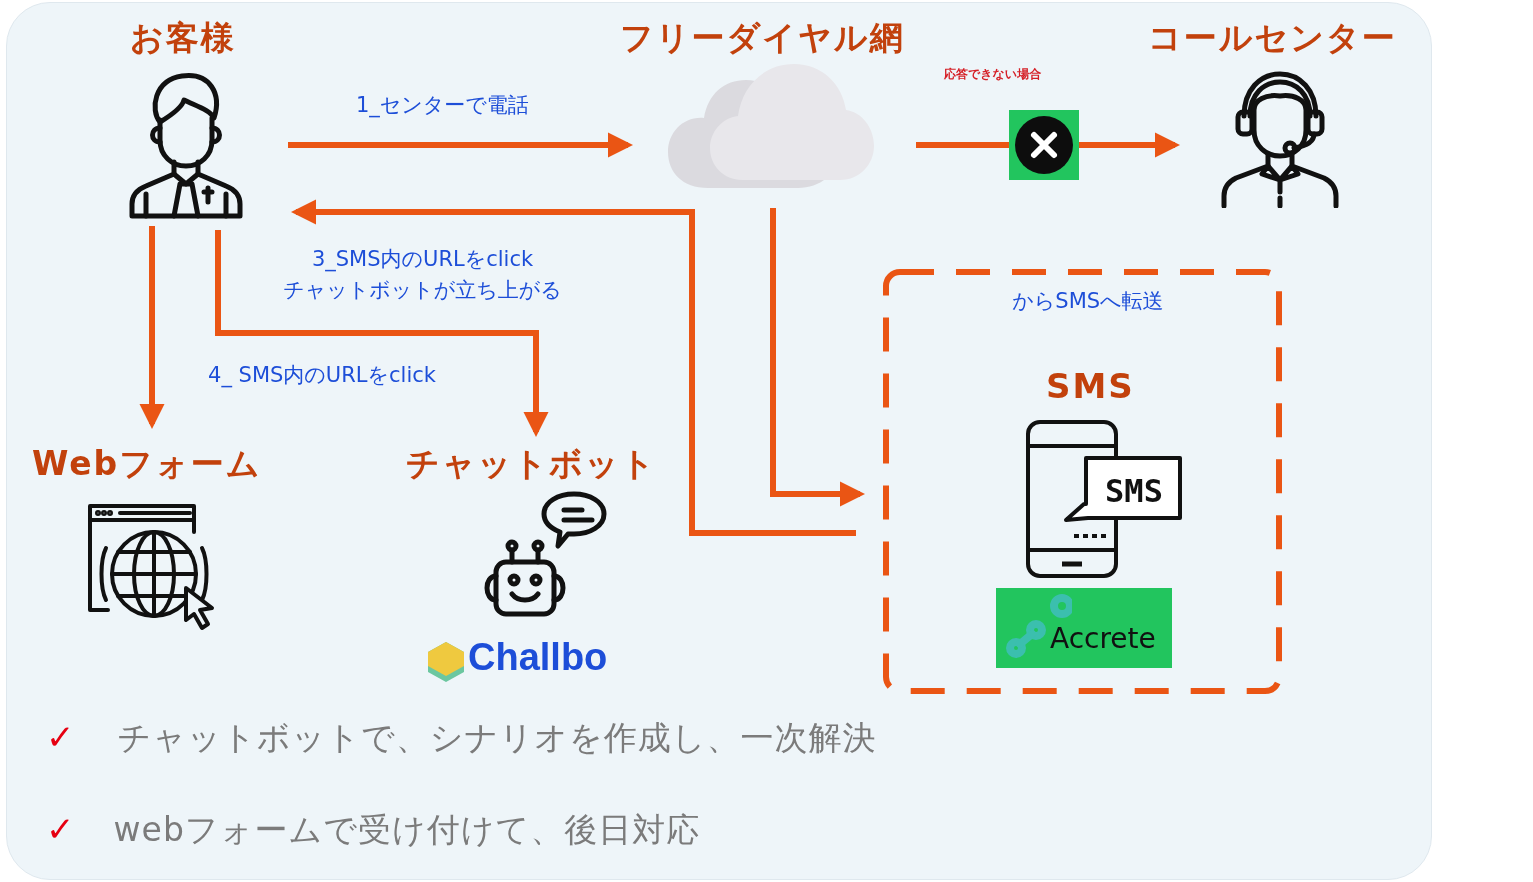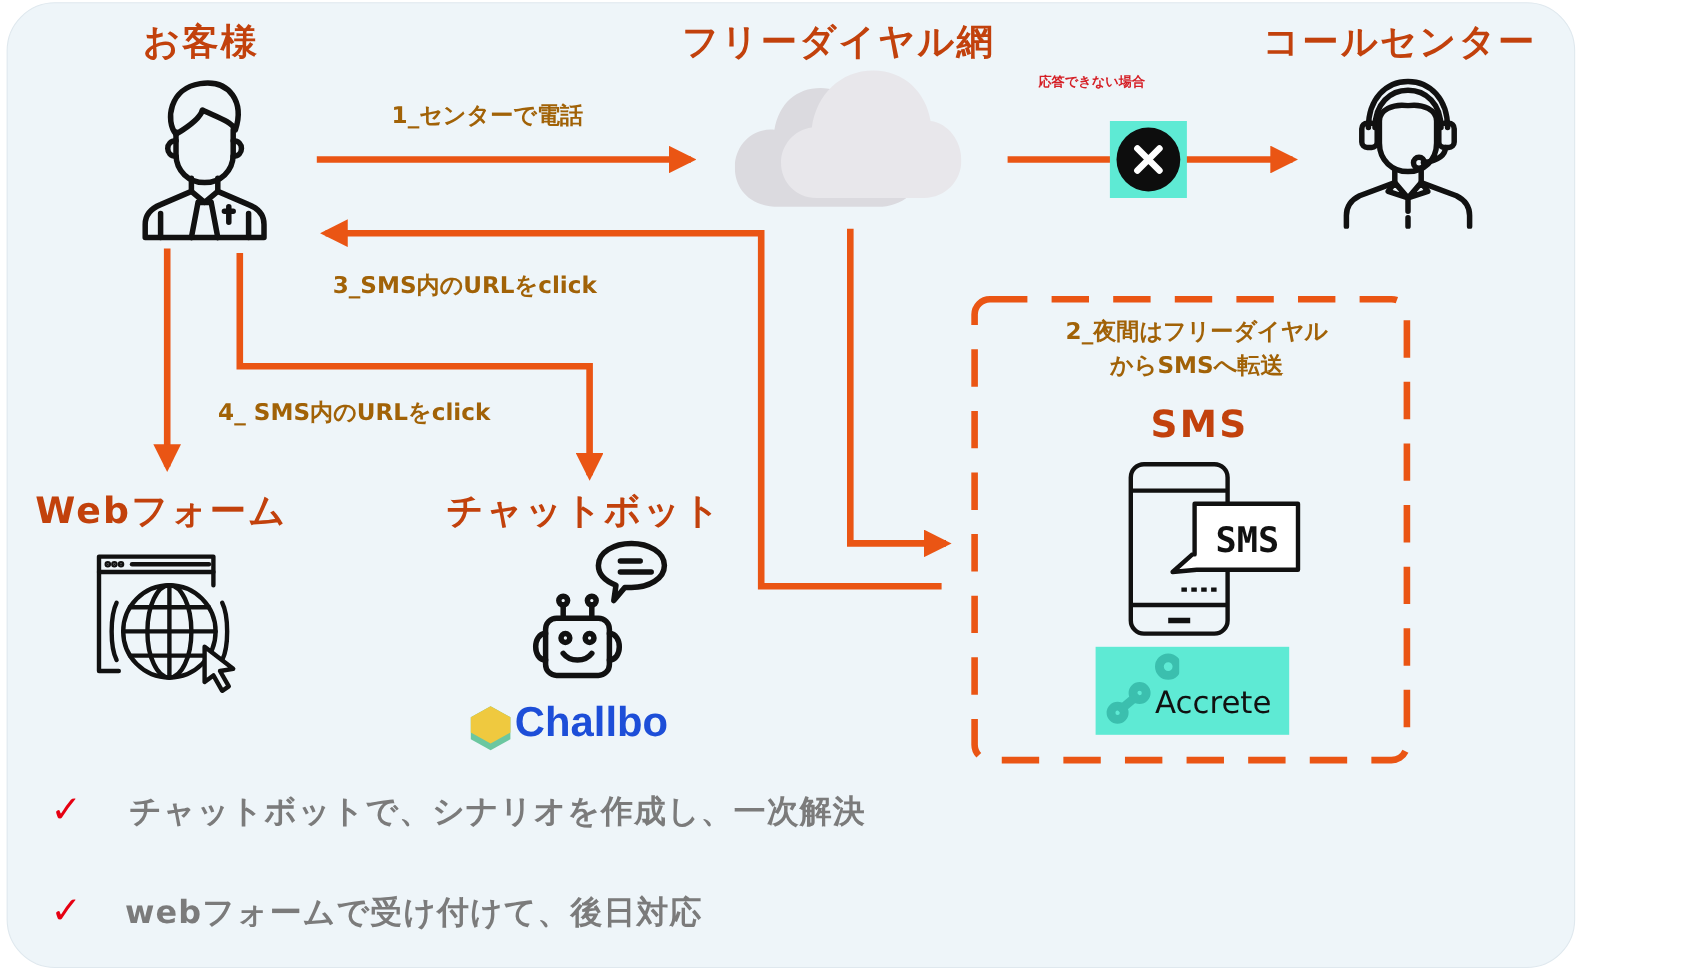--- a/index.html
+++ b/index.html
@@ -3,26 +3,26 @@
 <meta charset="utf-8">
 <style>
   html, body { margin:0; padding:0; background:#ffffff; }
   body { width:1533px; height:882px; position:relative; overflow:hidden;
          font-family:"DejaVu Sans", sans-serif; }
   #panel { position:absolute; left:6px; top:2px; width:1424px; height:876px;
            background:#eef5f9; border:1px solid #dfe8ee; border-radius:44px; }
   #wires { position:absolute; left:0; top:0; }
   .t { position:absolute; white-space:nowrap; }
   .node-title { color:#c2410c; font-weight:bold; font-size:33px; letter-spacing:2px; }
-  .step { color:#a16207; font-weight:bold; font-size:21px; text-align:center; line-height:31px; }
+  .step { color:#1d4ed8; font-weight:normal; font-size:21px; text-align:center; line-height:31px; }
   .warn { color:#d51f26; font-weight:bold; font-size:12px; }
-  .bullet { color:#7b7b7b; font-weight:bold; font-size:29px; letter-spacing:1px; }
+  .bullet { color:#7b7b7b; font-weight:normal; font-size:33px; letter-spacing:1px; }
   .check { color:#e60012; font-weight:bold; font-size:34px; }
   .icon { position:absolute; }
-  .logo-box { position:absolute; background:#5eead4; }
+  .logo-box { position:absolute; background:#22c55e; }
 </style>
 </head>
 <body>
 
 <div id="panel"></div>
 
 <svg id="wires" width="1533" height="882">
   <defs>
     <marker id="ah" viewBox="0 0 10 10" refX="8" refY="5" markerWidth="4.2" markerHeight="4.2" orient="auto">
       <path d="M0,0 L10,5 L0,10 z" fill="#ea5514"></path>
@@ -43,25 +43,25 @@
 <div class="t node-title" style="left:130px;top:16px;">お客様</div>
 <div class="t node-title" style="left:620px;top:16px;">フリーダイヤル網</div>
 <div class="t node-title" style="left:1148px;top:16px;">コールセンター</div>
 <div class="t node-title" style="left:32px;top:442px;">Webフォーム</div>
 <div class="t node-title" style="left:406px;top:442px;">チャットボット</div>
 <div class="t node-title" style="left:1046px;top:366px;font-size:34px;">SMS</div>
 
 <div class="t step" style="left:356px;top:90px;">1_センターで電話</div>
 <div class="t warn" style="left:944px;top:66px;">応答できない場合</div>
 <div class="t step" style="left:926px;top:286px;width:324px;">
-  <div>2_夜間はフリーダイヤル</div>
   <div>からSMSへ転送</div>
 </div>
 <div class="t step" style="left:250px;top:244px;width:345px;">
   <div>3_SMS内のURLをclick</div>
+  <div>チャットボットが立ち上がる</div>
 </div>
 <div class="t step" style="left:172px;top:360px;width:300px;">
   <div>4_ SMS内のURLをclick</div>
 </div>
 
 <svg class="icon" style="left:126px;top:70px;" width="120" height="150" viewBox="0 0 120 150">
   <g fill="none" stroke="#111" stroke-width="5" stroke-linecap="round" stroke-linejoin="round">
     <path d="M34,52 C24,40 28,10 56,6 C84,2 96,24 88,48 C84,40 70,36 58,30 C56,38 44,46 34,52 Z"></path>
     <path d="M34,50 L34,70 C34,86 46,96 60,96 C74,96 86,86 86,70 L86,48"></path>
     <path d="M34,58 C24,58 24,72 34,72"></path>

